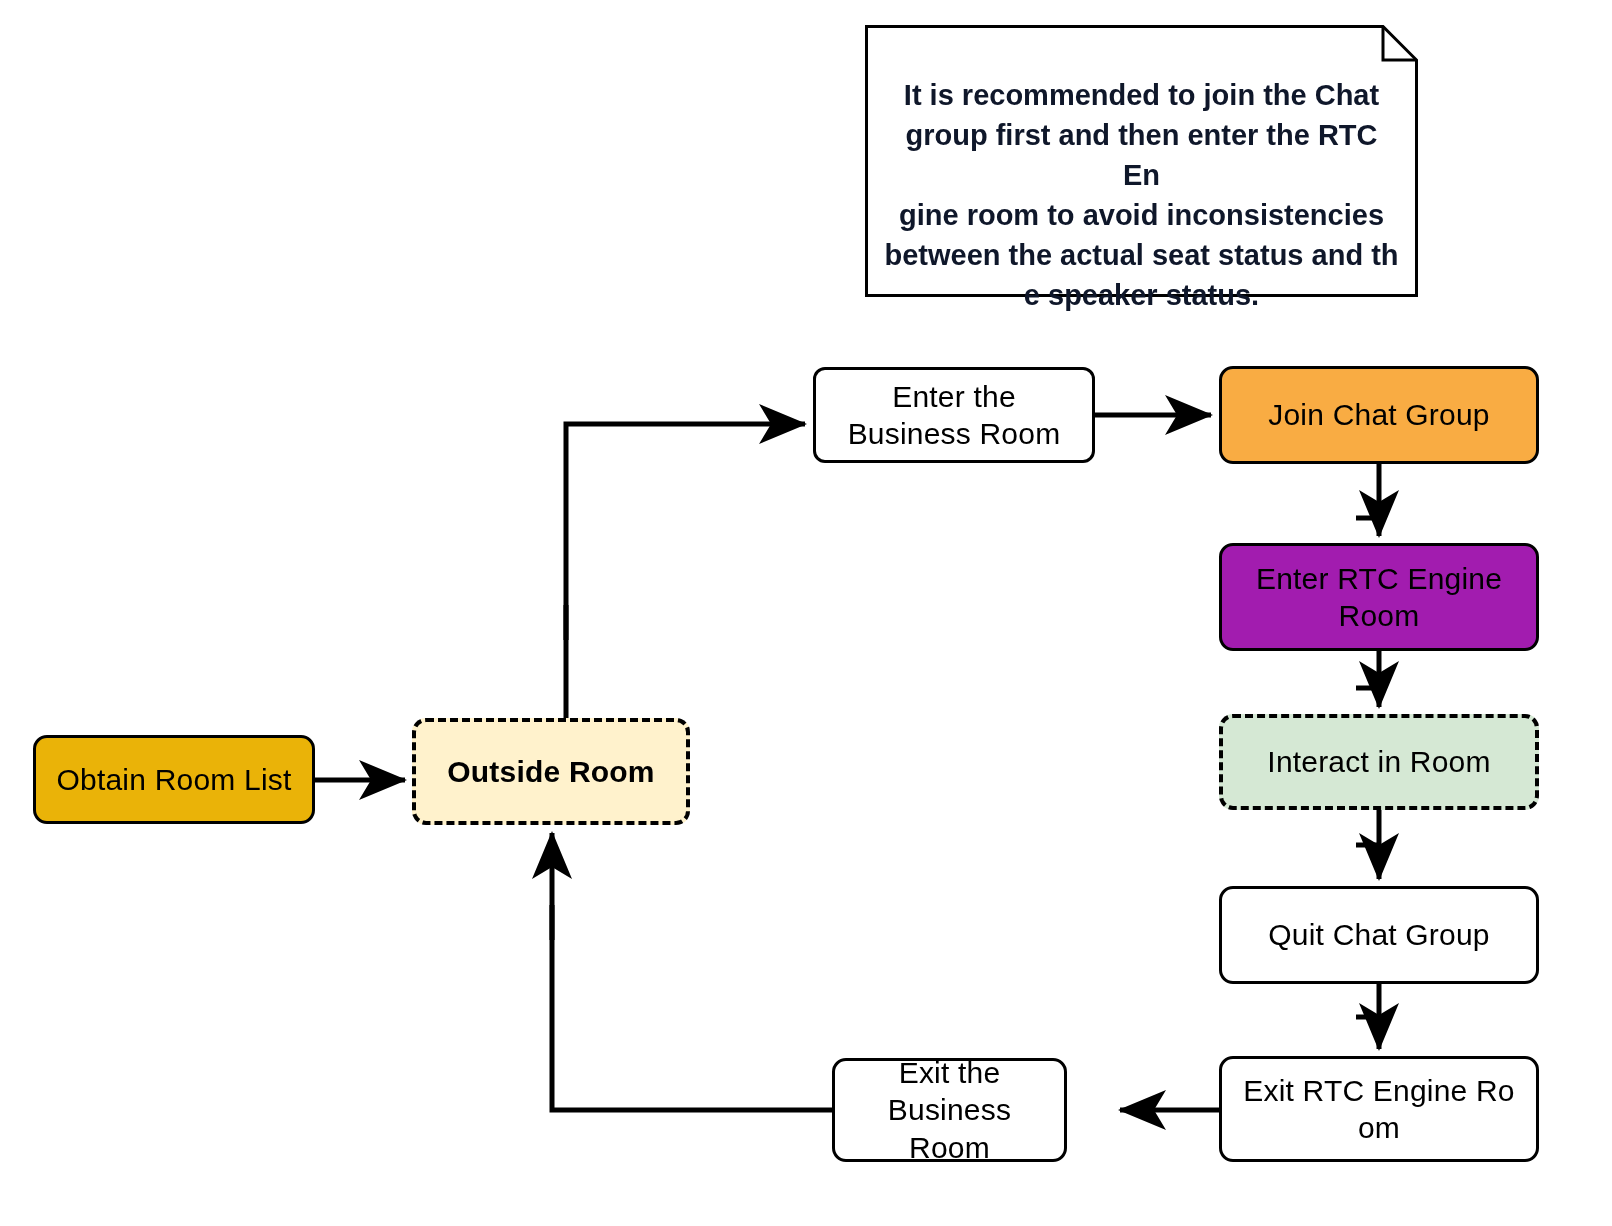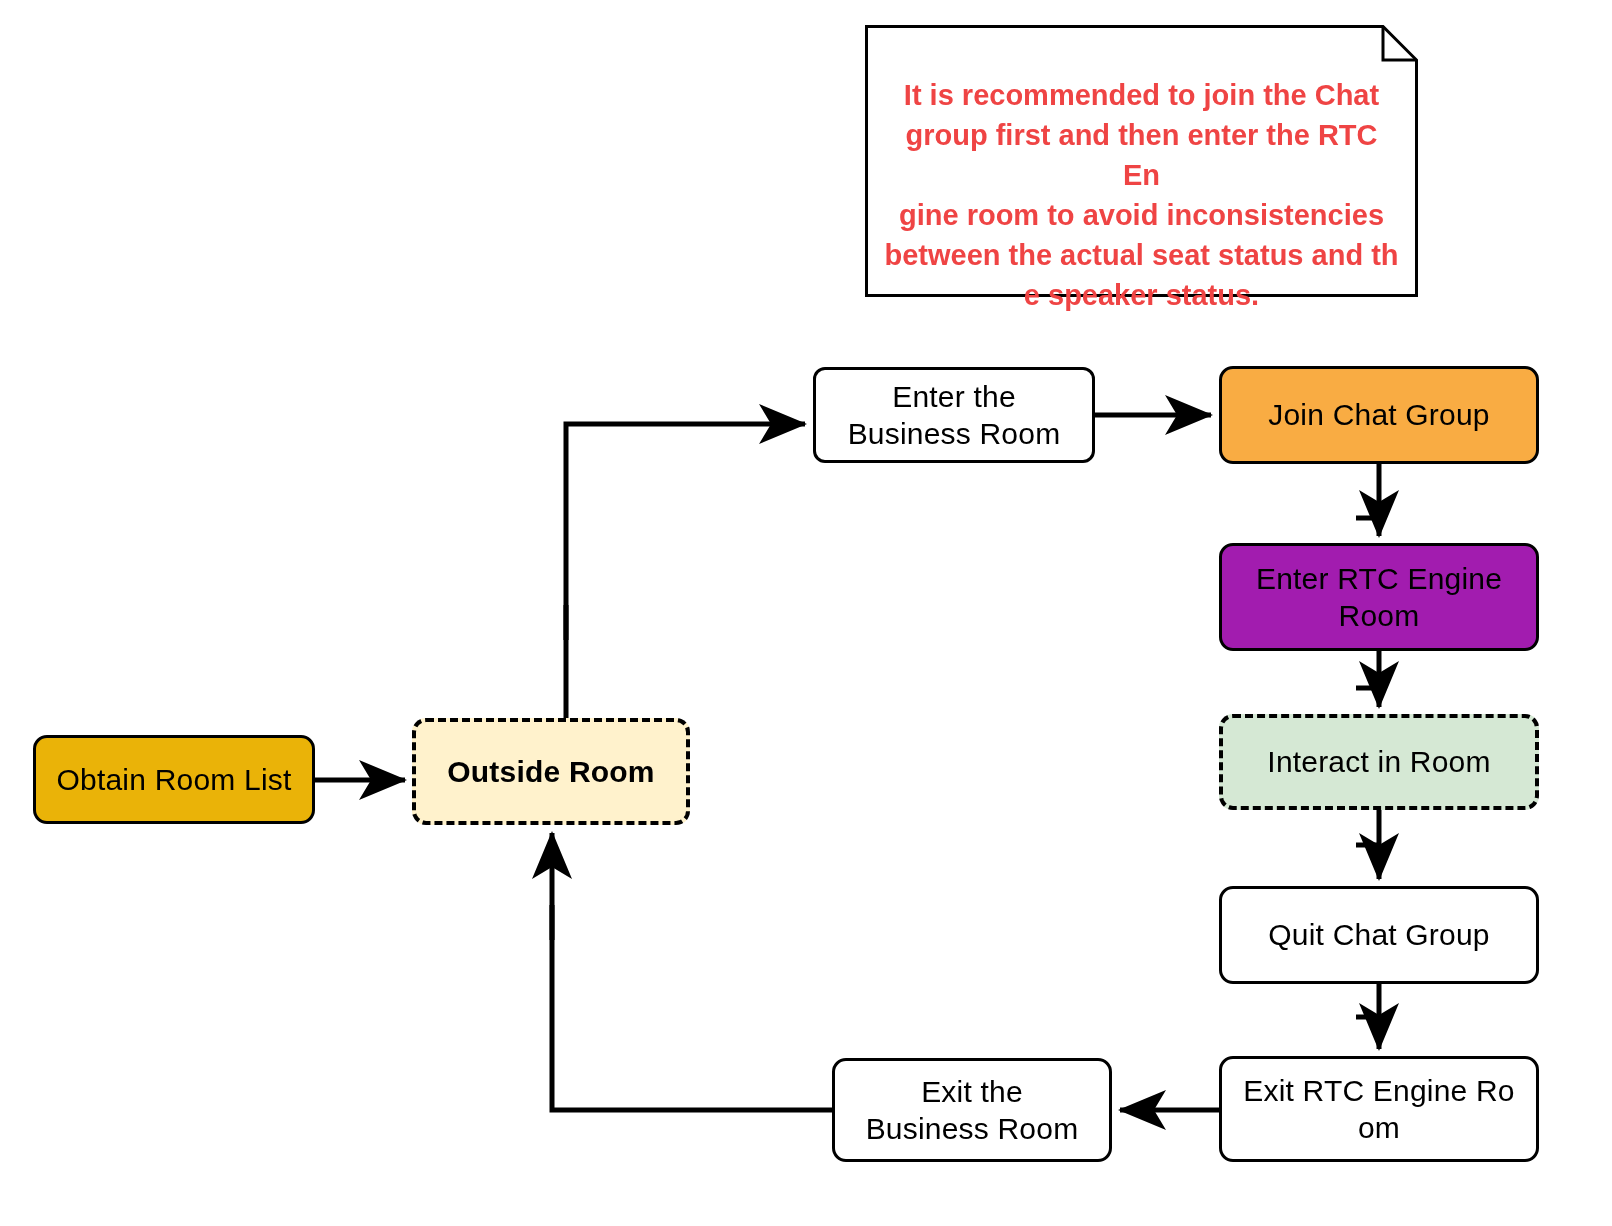--- a/index.html
+++ b/index.html
@@ -9,21 +9,21 @@
 
   .node{position:absolute;box-sizing:border-box;display:flex;align-items:center;
         justify-content:center;text-align:center;border:3px solid #000000;
         border-radius:14px;background:#ffffff;color:#000000;
         font-size:30px;line-height:1.25;letter-spacing:.2px;}
   .node.dashed{border-style:dashed;border-width:4px;}
   .node .lbl{display:block;padding:0 10px;white-space:pre-line;}
 
   .note{position:absolute;box-sizing:border-box;}
   .note .noteTxt{position:absolute;left:18px;right:18px;top:50px;
-      color:#ef4444;font-weight:bold;font-size:29px;line-height:1.38;
+      color:#0f172a;font-weight:bold;font-size:29px;line-height:1.38;
       text-align:center;white-space:pre-line;}
 </style>
 </head>
 <body>
 
 <div id="stage">
 
   <svg class="edges" viewBox="0 0 1612 1226">
     <defs>
       <marker id="ah" markerWidth="12" markerHeight="12" refX="9.2" refY="4" orient="auto" markerUnits="strokeWidth">
@@ -92,18 +92,18 @@
 
   <div class="node" style="left:1219px;top:886px;width:320px;height:98px;background:#FFFFFF;">
     <span class="lbl">Quit Chat Group</span>
   </div>
 
   <div class="node" style="left:1219px;top:1056px;width:320px;height:106px;background:#FFFFFF;">
     <span class="lbl">Exit RTC Engine Ro
 om</span>
   </div>
 
-  <div class="node" style="left:832px;top:1058px;width:280px;height:104px;background:#FFFFFF;">
+  <div class="node" style="left:832px;top:1058px;width:235px;height:104px;background:#FFFFFF;">
     <span class="lbl">Exit the
 Business Room</span>
   </div>
 
 </div>
 
 </body></html>

